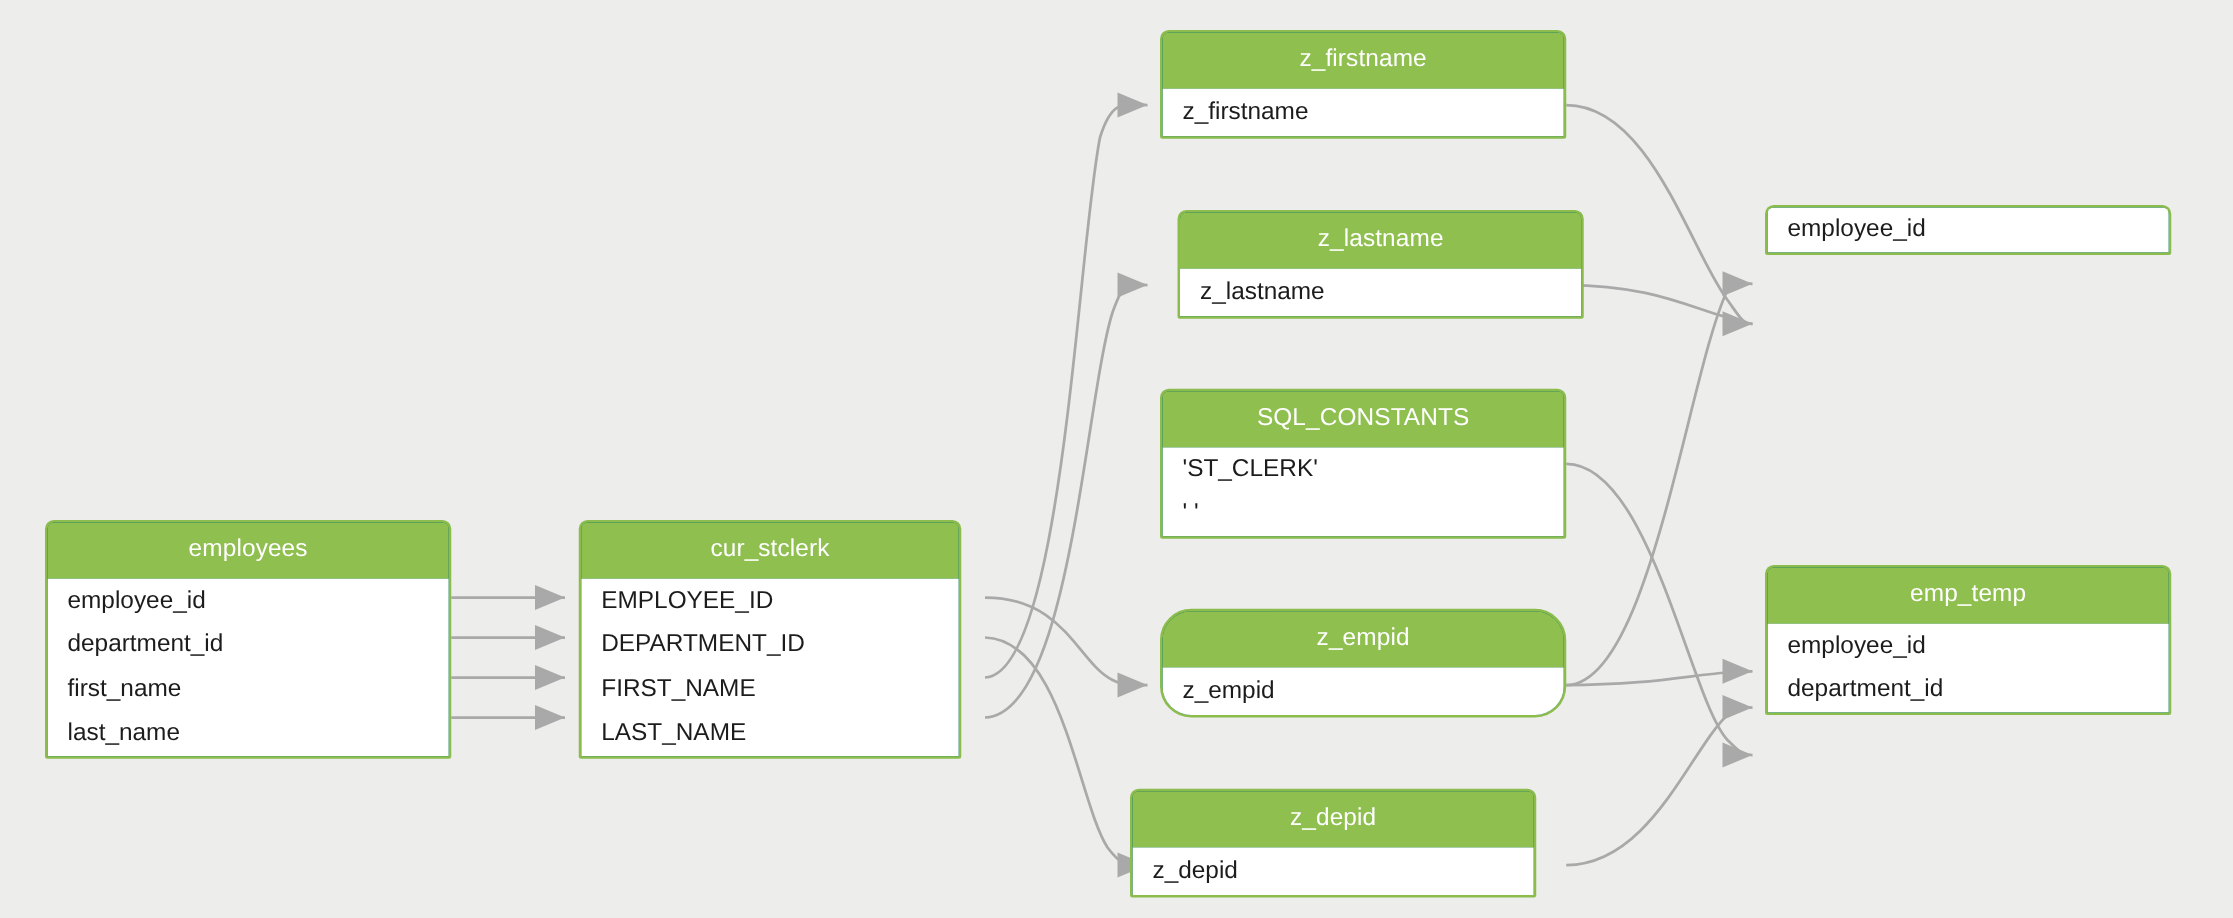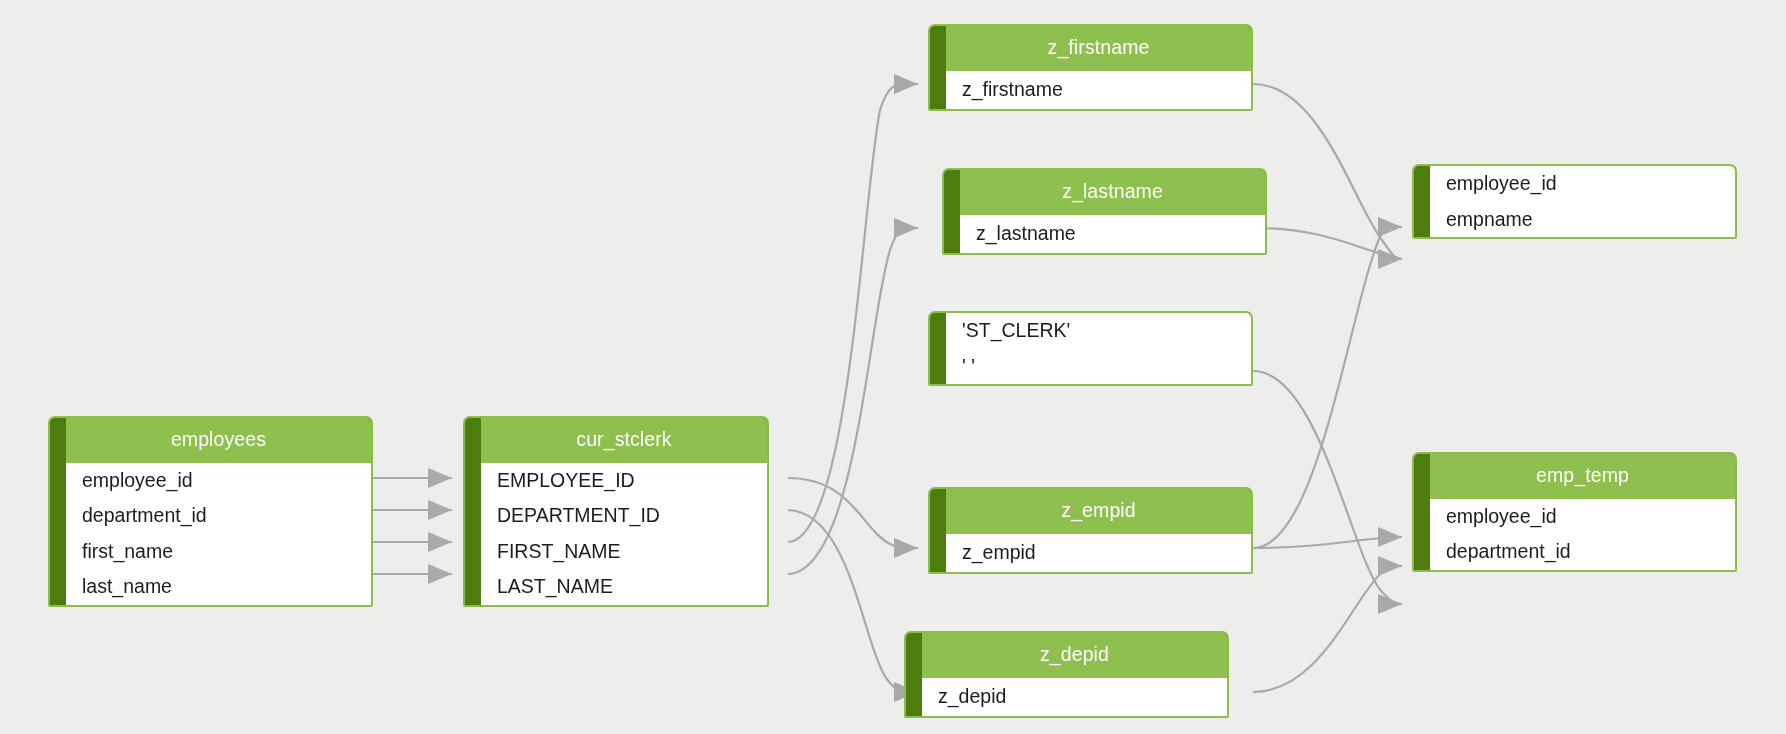--- a/index.html
+++ b/index.html
@@ -33,24 +33,23 @@
     stroke-width: 2.2;
   }
   .edge-arrow {
     fill: #a9a9a9;
   }
   .node {
     position: absolute;
     box-sizing: border-box;
     border: 2px solid #8cbd4c;
     border-radius: 7px 7px 2px 2px;
-    background: #4d7c0f;
+    background: #0f766e;
     overflow: hidden;
     box-shadow: 0 0 0 0 rgba(0,0,0,0);
-    padding-left: 16px;
   }
   .node-header {
     background: #8fbf4f;
     color: #ffffff;
     font-size: 19.5px;
     line-height: 1;
     text-align: center;
     padding: 12px 10px 13px 10px;
     letter-spacing: 0.1px;
     white-space: nowrap;
@@ -98,21 +97,21 @@
       <polygon points="894,218 918,228 894,238" class="edge-arrow"></polygon>
       <polygon points="894,538 918,548 894,558" class="edge-arrow"></polygon>
       <polygon points="894,682 918,692 894,702" class="edge-arrow"></polygon>
       <polygon points="1378,217 1402,227 1378,237" class="edge-arrow"></polygon>
       <polygon points="1378,249 1402,259 1378,269" class="edge-arrow"></polygon>
       <polygon points="1378,527 1402,537 1378,547" class="edge-arrow"></polygon>
       <polygon points="1378,556 1402,566 1378,576" class="edge-arrow"></polygon>
       <polygon points="1378,594 1402,604 1378,614" class="edge-arrow"></polygon>
     </svg>
   <div id="node-layer">
-      <div class="node" style="left: 36px; top: 416px; width: 325px; margin-left: 12px;">
+      <div class="node" style="left: 36px; top: 416px; width: 325px;">
         <div class="node-header">employees</div>
         <div class="node-body">
           <div class="node-row">employee_id</div>
           <div class="node-row">department_id</div>
           <div class="node-row">first_name</div>
           <div class="node-row">last_name</div>
         </div>
       </div>
       <div class="node" style="left: 463px; top: 416px; width: 306px;">
         <div class="node-header">cur_stclerk</div>
@@ -129,41 +128,41 @@
           <div class="node-row">z_firstname</div>
         </div>
       </div>
       <div class="node single" style="left: 928px; top: 168px; width: 325px; margin-left: 14px;">
         <div class="node-header">z_lastname</div>
         <div class="node-body">
           <div class="node-row">z_lastname</div>
         </div>
       </div>
       <div class="node" style="left: 928px; top: 311px; width: 325px;">
+        <div class="node-header">SQL_CONSTANTS</div>
         <div class="node-body">
           <div class="node-row">'ST_CLERK'</div>
           <div class="node-row">' '</div>
         </div>
       </div>
-      <div class="node single" style="left: 928px; top: 487px; width: 325px;">
+      <div class="node single" style="left: 928px; top: 487px; width: 325px; border-radius: 25px;">
         <div class="node-header">z_empid</div>
         <div class="node-body">
           <div class="node-row">z_empid</div>
         </div>
       </div>
       <div class="node single" style="left: 904px; top: 631px; width: 325px;">
         <div class="node-header">z_depid</div>
         <div class="node-body">
           <div class="node-row">z_depid</div>
         </div>
       </div>
       <div class="node" style="left: 1412px; top: 164px; width: 325px;">
         <div class="node-body">
           <div class="node-row">employee_id</div>
-          <div class="node-row">empname</div>
         </div>
       </div>
       <div class="node" style="left: 1412px; top: 452px; width: 325px;">
         <div class="node-header">emp_temp</div>
         <div class="node-body">
           <div class="node-row">employee_id</div>
           <div class="node-row">department_id</div>
         </div>
       </div>
     </div>

